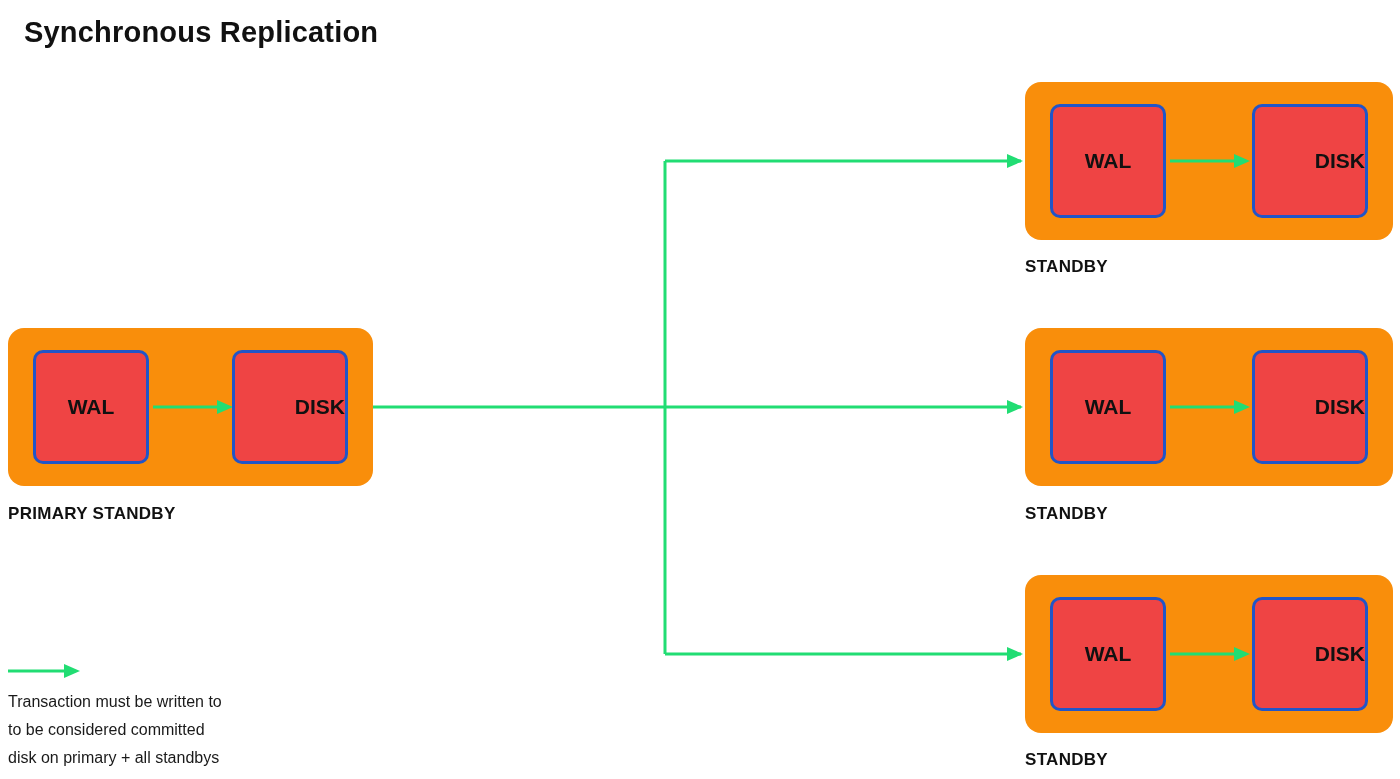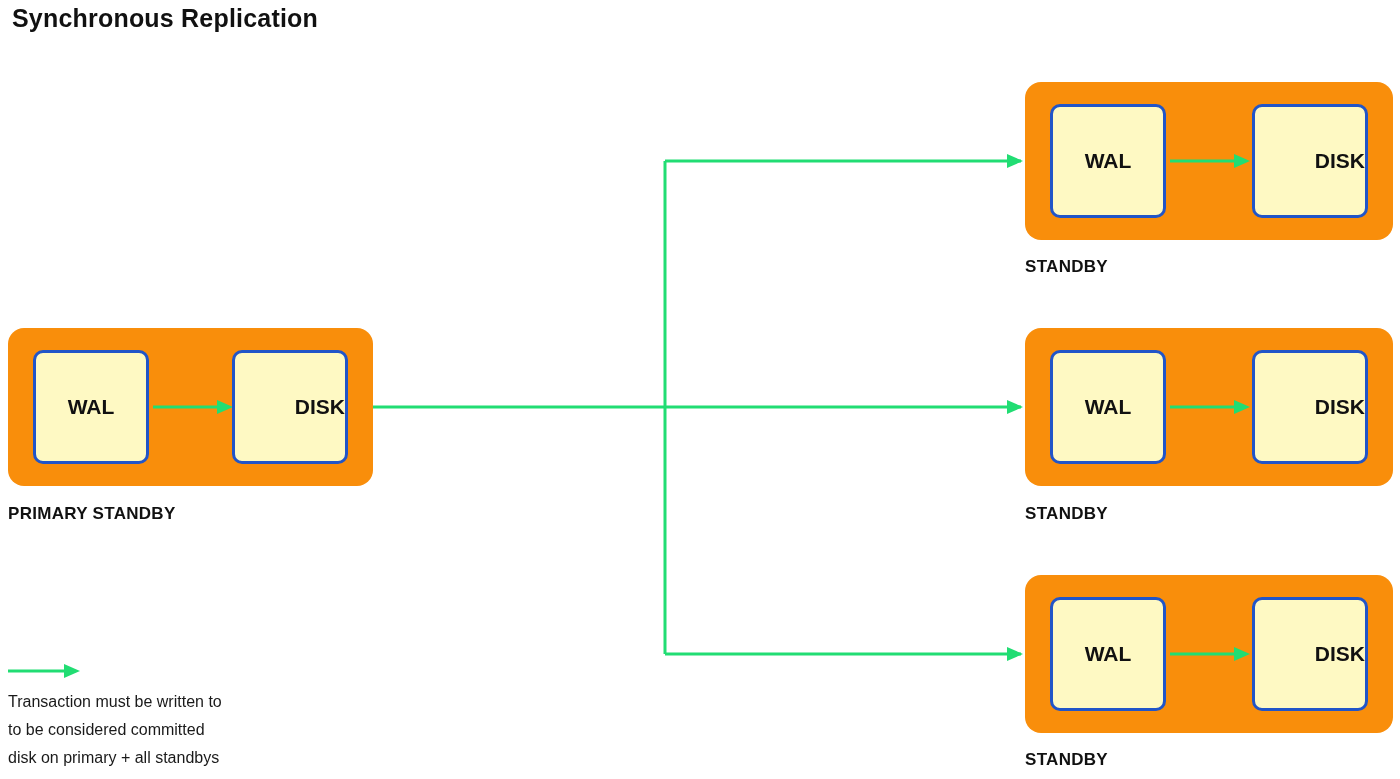--- a/index.html
+++ b/index.html
@@ -12,22 +12,22 @@
     position: relative;
     width: 1400px;
     height: 779px;
     background: #ffffff;
     overflow: hidden;
   }
   .title {
     position: absolute;
     left: 8px;
     top: 0px;
-    margin: 4px;
-    font-size: 25px;
+    margin: 16px;
+    font-size: 29px;
     font-weight: 800;
     color: #111111;
     letter-spacing: 0.2px;
   }
   .connectors {
     position: absolute;
     left: 0;
     top: 0;
     pointer-events: none;
   }
@@ -41,21 +41,21 @@
     width: 368px;
     height: 158px;
     background: #F98E0B;
     border-radius: 16px;
   }
   .chip {
     position: absolute;
     top: 22px;
     width: 116px;
     height: 114px;
-    background: #fef9c3;
+    background: #ef4444;
     border: 3px solid #2155C8;
     border-radius: 10px;
     display: flex;
     align-items: center;
     justify-content: center;
     box-sizing: border-box;
   }
   .chip span {
     font-size: 21px;
     font-weight: 700;

